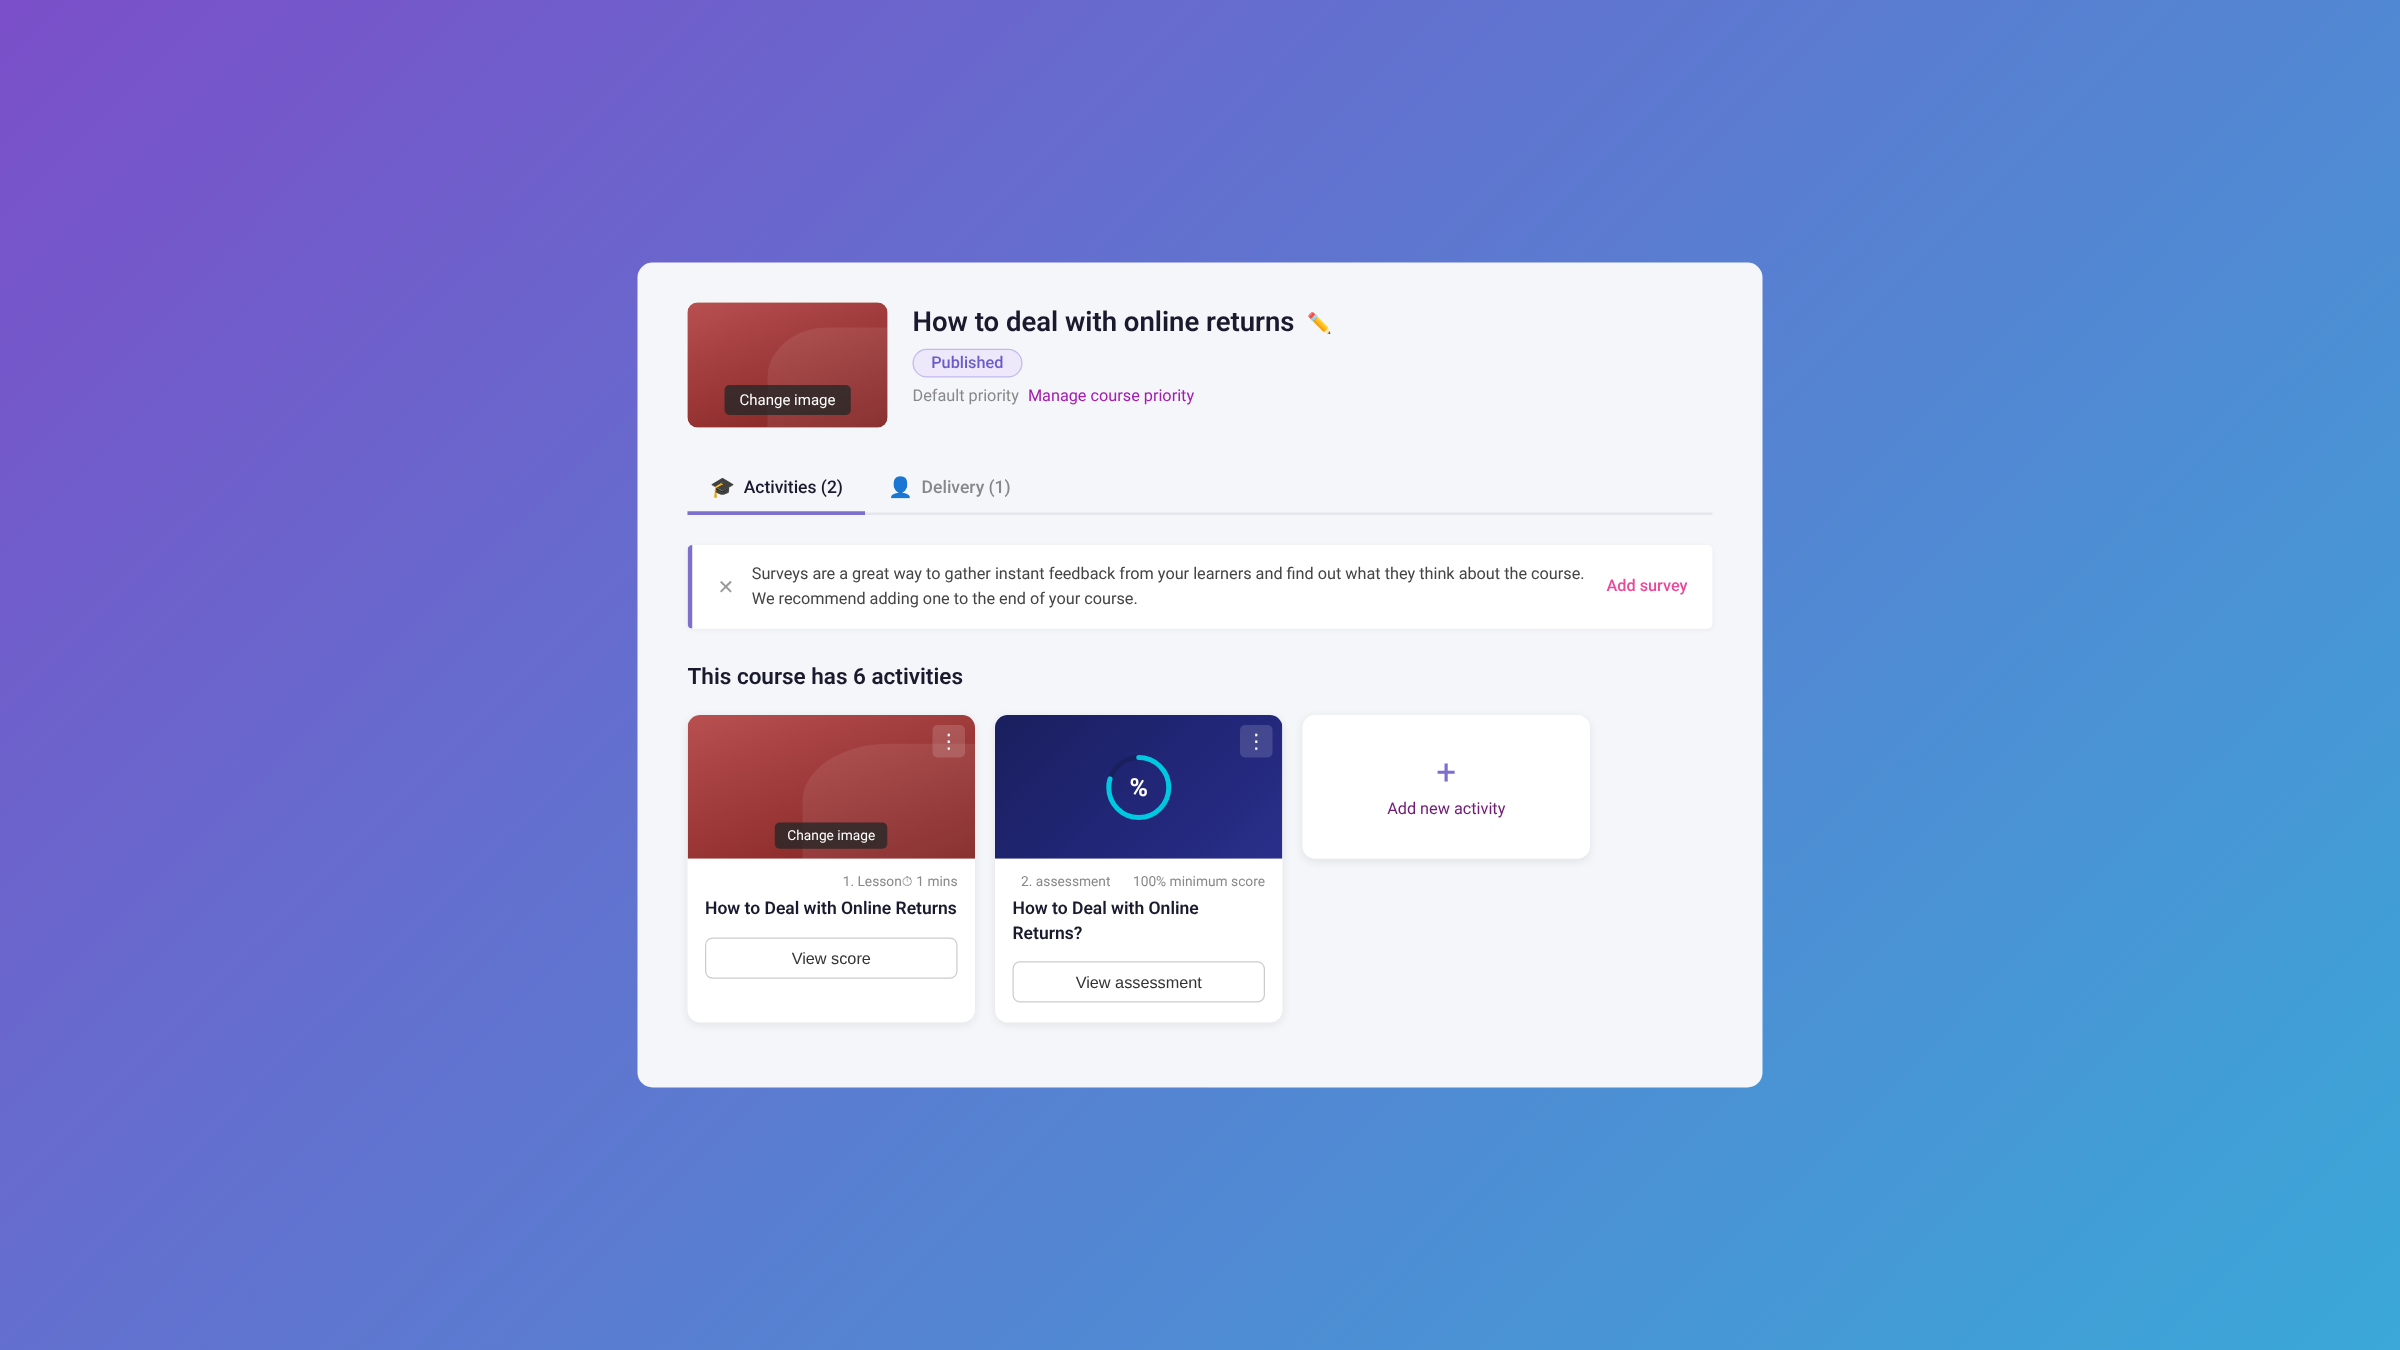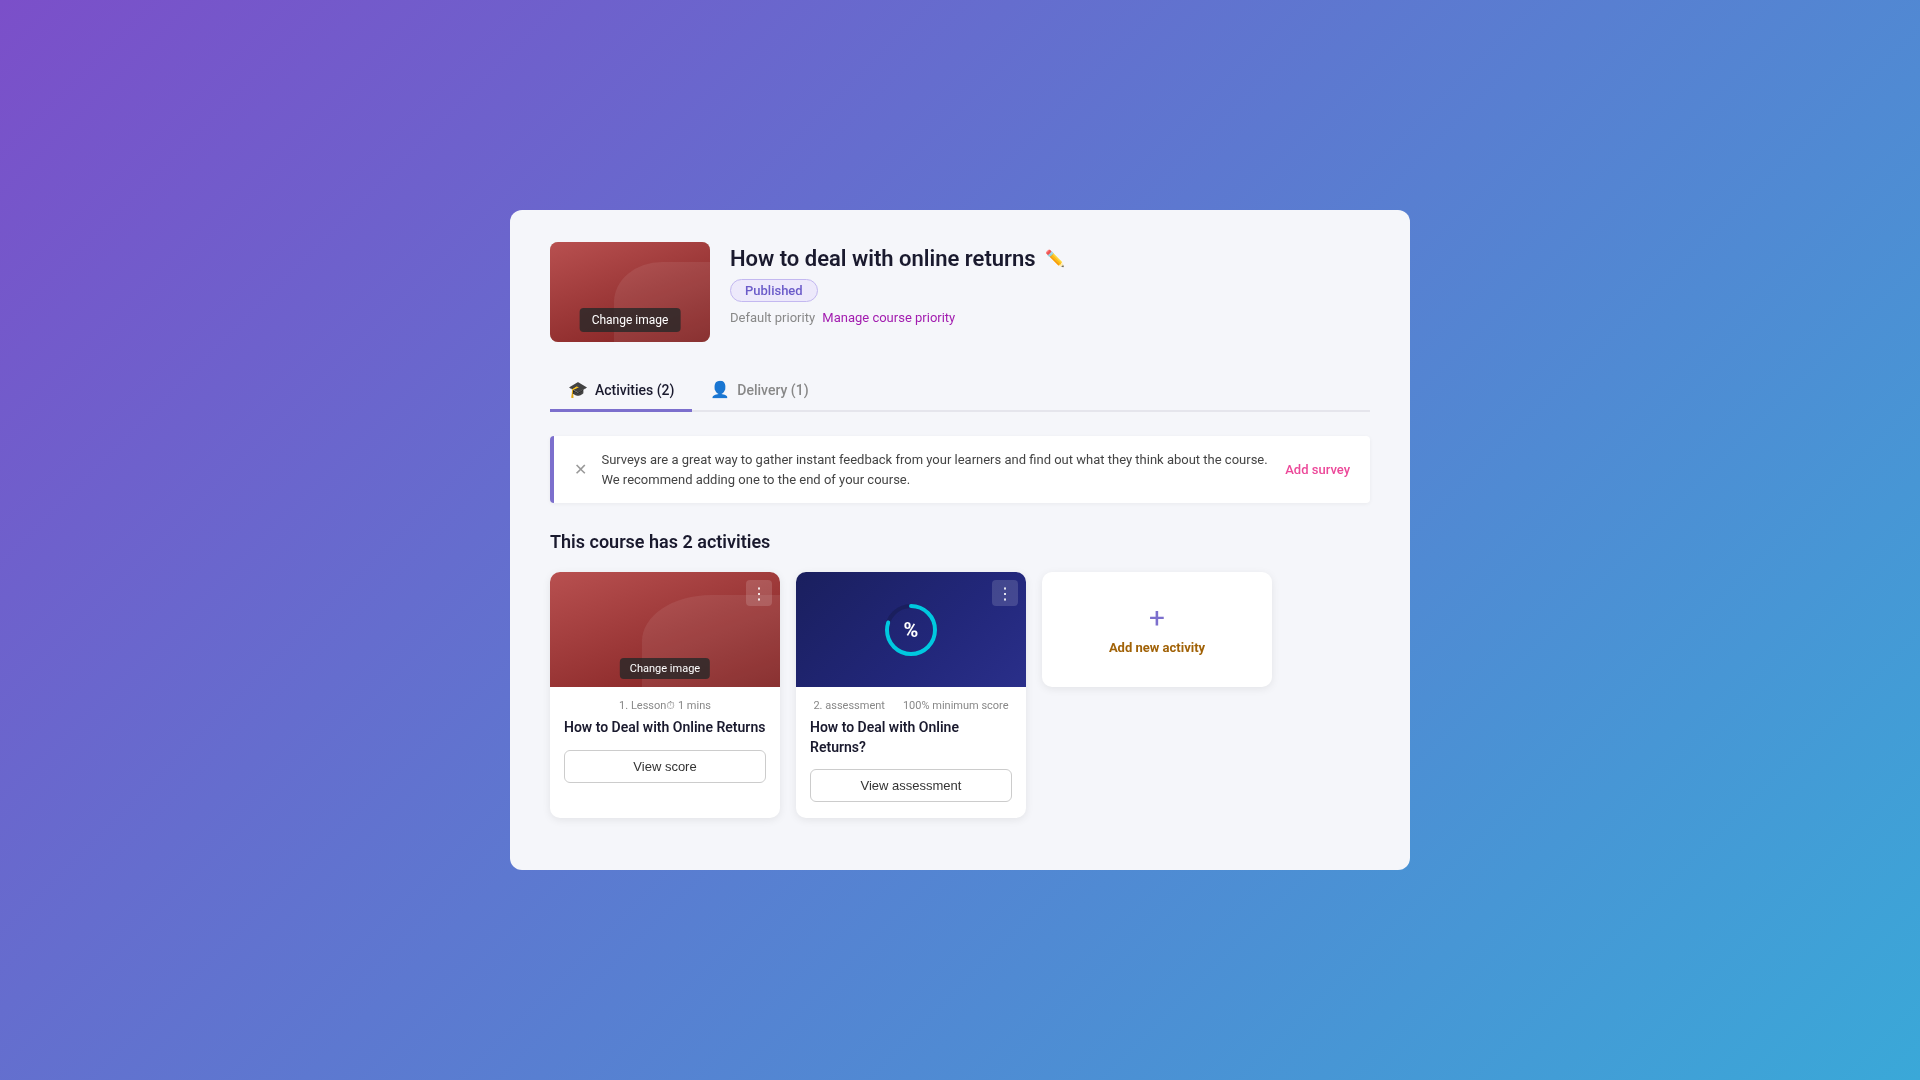--- a/index.html
+++ b/index.html
@@ -271,21 +271,21 @@
       z-index: 1;
     }
 
     .activity-card-body {
       padding: 12px 14px 16px;
     }
 
     .activity-meta {
       display: flex;
       align-items: center;
-      justify-content: center;
+      justify-content: flex-end;
       font-size: 11px;
       color: #888;
       margin-bottom: 6px;
     }
 
     .activity-type {
       color: #888;
     }
 
     .activity-time {
@@ -340,22 +340,22 @@
     }
 
     .add-icon {
       font-size: 28px;
       color: #7c6fcd;
       line-height: 1;
     }
 
     .add-label {
       font-size: 13px;
-      color: #a16207;
-      font-weight: 700;
+      color: #701a75;
+      font-weight: 400;
     }
 
     
     .lesson-img-shapes {
       width: 100%;
       height: 100%;
       position: relative;
       background: linear-gradient(160deg, #b85050 0%, #802020 100%);
     }
 
@@ -406,21 +406,21 @@
       <span>Delivery (1)</span>
     </div>
   </div>
 
   <div class="survey-banner">
     <span class="banner-close">✕</span>
     <span class="banner-text">Surveys are a great way to gather instant feedback from your learners and find out what they think about the course. We recommend adding one to the end of your course.</span>
     <span class="add-survey-link">Add survey</span>
   </div>
 
-  <div class="section-title">This course has 2 activities</div>
+  <div class="section-title">This course has 6 activities</div>
 
   <div class="activities-grid">
 
     <div class="activity-card">
       <div class="activity-card-image">
         <div class="activity-card-image-bg lesson-bg lesson-img-shapes"></div>
         <button class="card-menu-btn">⋮</button>
         <div class="change-image-card-overlay">Change image</div>
       </div>
       <div class="activity-card-body">

